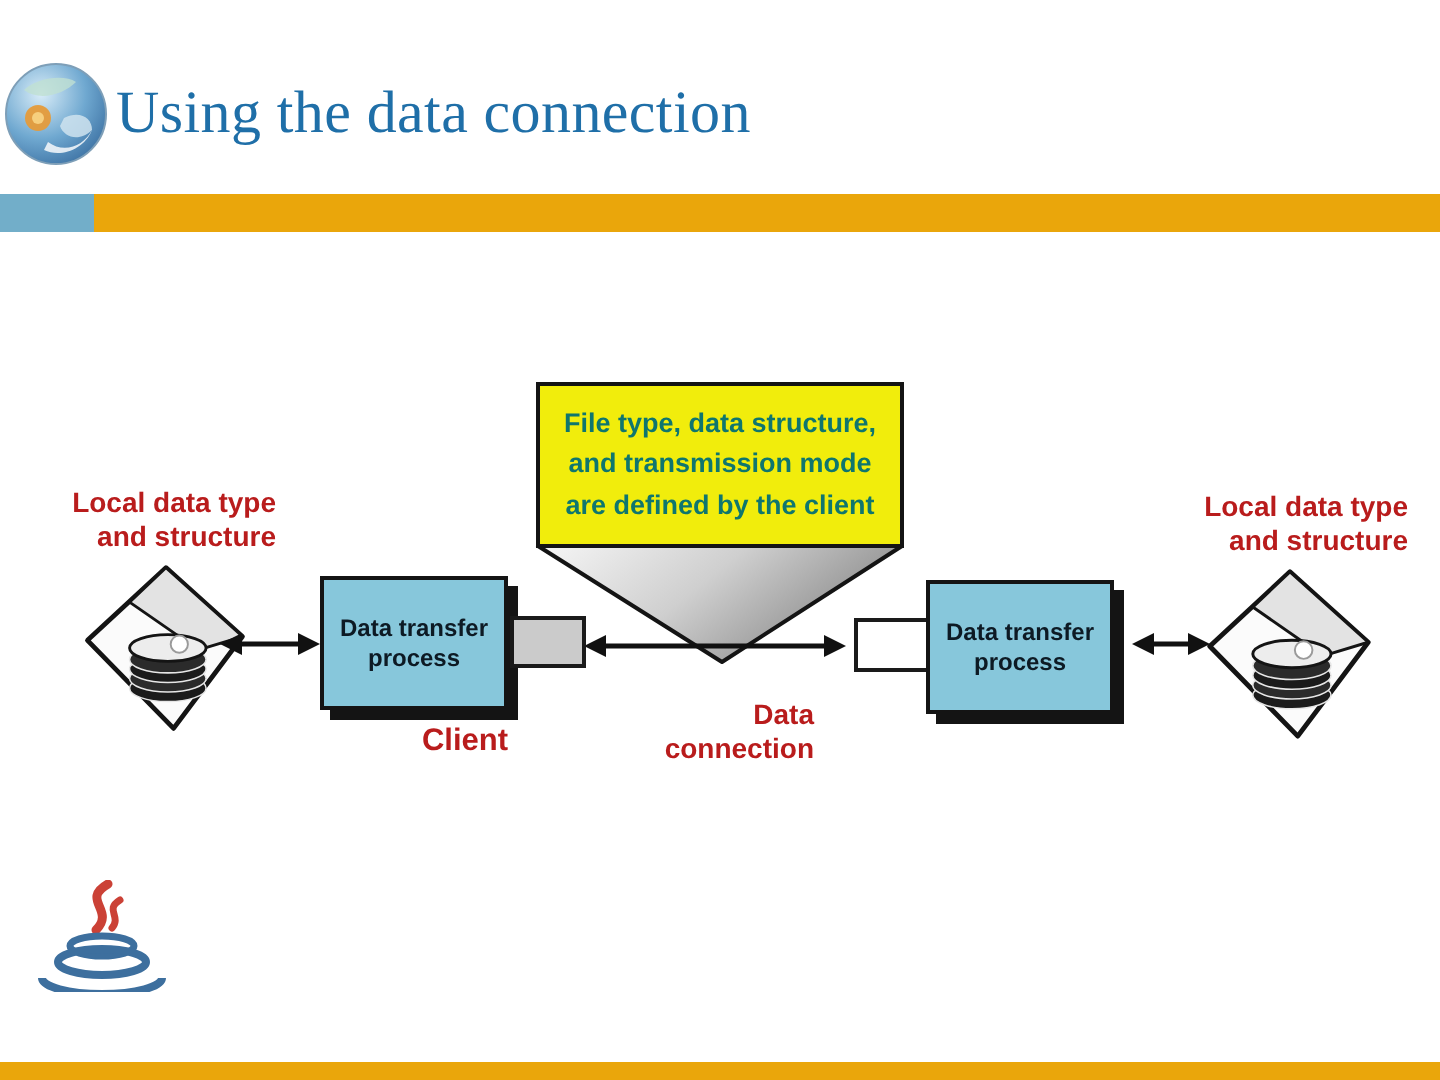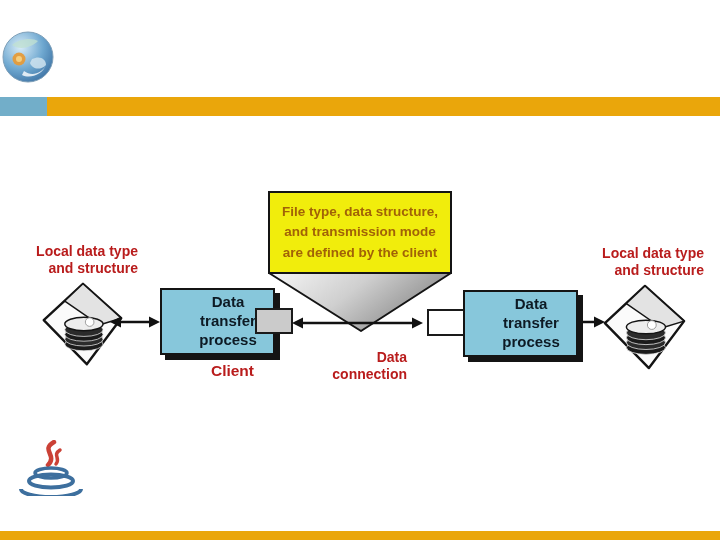--- a/index.html
+++ b/index.html
@@ -26,29 +26,29 @@
 
   
   .dlabel{
     position:absolute;text-align:right;color:#b91c1c;
     font-size:14px;font-weight:700;line-height:1.22;
   }
   .process-box{
     position:absolute;width:90px;height:63px;background:#87c7db;
     border:2px solid #141414;box-shadow:5px 5px 0 #141414;
     display:flex;align-items:center;justify-content:center;text-align:center;
-    font-size:15px;font-weight:700;color:#0d1a24;line-height:1.25;z-index:2;padding-left:21px;
+    font-size:12px;font-weight:700;color:#0d1a24;line-height:1.25;z-index:2;
   }
   #client-box{left:160px;top:288px;}
   #server-box{left:463px;top:290px;}
   #callout-box{
     position:absolute;left:268px;top:191px;width:180px;height:79px;
     background:#f1ed0c;border:2px solid #141414;z-index:2;
     display:flex;align-items:center;justify-content:center;text-align:center;
-    font-size:13.5px;font-weight:700;color:#a16207;line-height:1.5;
+    font-size:13.5px;font-weight:700;color:#0f766e;line-height:1.5;
   }
   #connector-gray{
     position:absolute;left:255px;top:308px;width:34px;height:22px;
     background:#cbcbcb;border:2px solid #1a1a1a;z-index:3;
   }
   #connector-white{
     position:absolute;left:427px;top:309px;width:34px;height:23px;
     background:#ffffff;border:2px solid #1a1a1a;z-index:1;
   }
   #label-local-left{left:18px;top:243px;width:120px;}
@@ -98,20 +98,21 @@
   </svg>
 
   <svg id="globe-logo" viewBox="0 0 52 52">
     <circle cx="26" cy="26" r="25" fill="url(#globe-grad)" stroke="#7e9fb8" stroke-width="1"></circle>
     <path d="M10,14 C16,8 30,6 36,10 C30,16 18,20 10,14 Z" fill="#bfe0d2" opacity="0.8"></path>
     <path d="M30,28 C38,24 44,28 44,34 C38,40 30,38 28,32 Z" fill="#cfe3ee" opacity="0.85"></path>
     <circle cx="17" cy="28" r="6.5" fill="#e59b3a" opacity="0.95"></circle>
     <circle cx="17" cy="28" r="3" fill="#f6cf7e"></circle>
     <path d="M22,40 C30,46 40,42 44,34 C40,44 28,48 20,44 Z" fill="#eef4f8" opacity="0.9"></path>
   </svg>
+  <div id="page-title">Using the data connection</div>
   <div id="page-number">20</div>
   <div id="top-bar"></div>
 
   <svg id="diagram-overlay" viewBox="0 0 720 540">
     <polygon points="269,273 451,273 361,331" fill="url(#ptr-grad)" stroke="#141414" stroke-width="2" stroke-linejoin="round"></polygon>
 
     <g stroke="#111" fill="#111">
       <line x1="119" y1="322" x2="151" y2="322" stroke-width="2.5"></line>
       <polygon points="110,322 121,316.5 121,327.5" stroke="none"></polygon>
       <polygon points="160,322 149,316.5 149,327.5" stroke="none"></polygon>

